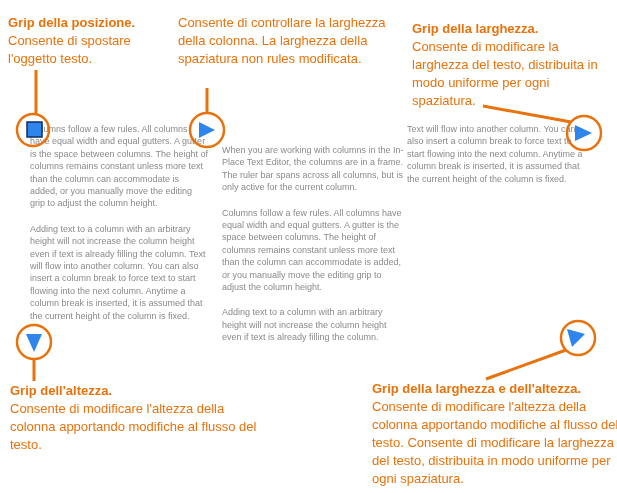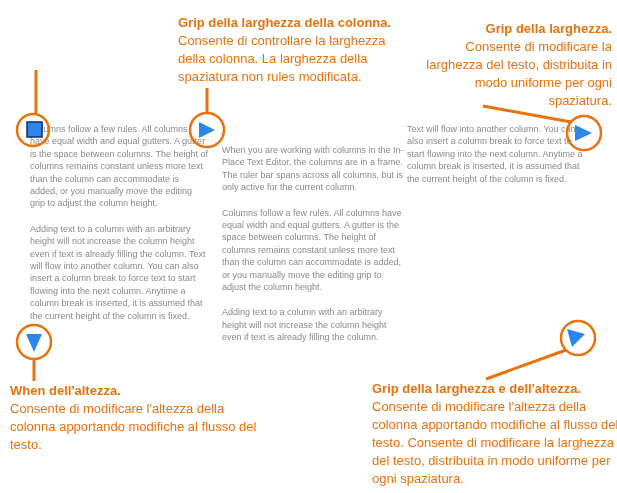--- a/index.html
+++ b/index.html
@@ -8,21 +8,21 @@
     overflow:hidden; font-family:"Liberation Sans", sans-serif;
   }
   .ann { position:absolute; color:#E8720C; font-size:13px; line-height:18px; }
   .ann-title { font-weight:bold; white-space:nowrap; }
   .col { position:absolute; color:#8A8A8A; font-size:9px; line-height:12.4px; }
   .col p { margin:0 0 13px 0; }
   svg.overlay { position:absolute; left:0; top:0; pointer-events:none; }
   
   #ann-position      { left:8px;   top:14px;  width:160px; }
   #ann-column-width  { left:178px; top:14px;  width:235px; }
-  #ann-width         { left:412px; top:20px;  width:200px;text-align:right; }
+  #ann-width         { left:412px; top:20px;  width:200px; }
   #ann-height        { left:10px;  top:382px; width:248px; }
   #ann-width-height  { left:372px; top:380px; width:252px; }
   #col-1 { left:30px;  top:123px; width:178px; }
   #col-2 { left:222px; top:123px; width:182px;margin-top:21px; }
   #col-3 { left:407px; top:123px; width:178px; }
 </style>
 </head>
 <body>
 
 <div class="canvas">
@@ -33,30 +33,33 @@
   </div>
   <div class="col" id="col-2">
     <p>When you are working with columns in the In-Place Text Editor, the columns are in a frame. The ruler bar spans across all columns, but is only active for the current column.</p>
     <p>Columns follow a few rules. All columns have equal width and equal gutters. A gutter is the space between columns. The height of columns remains constant unless more text than the column can accommodate is added, or you manually move the editing grip to adjust the column height.</p>
     <p>Adding text to a column with an arbitrary height will not increase the column height even if text is already filling the column.</p>
   </div>
   <div class="col" id="col-3">
     <p>Text will flow into another column. You can also insert a column break to force text to start flowing into the next column. Anytime a column break is inserted, it is assumed that the current height of the column is fixed.</p>
   </div>
 
+  <div class="ann" id="ann-position">
+    <div class="ann-title">Grip della posizione.</div>
+    <div class="ann-body">Consente di spostare l'oggetto testo.</div>
+  </div>
   <div class="ann" id="ann-column-width">
-    <div class="ann-title">Grip della larghezza della colonna.</div>
     <div class="ann-body">Consente di controllare la larghezza della colonna. La larghezza della spaziatura non rules modificata.</div>
   </div>
   <div class="ann" id="ann-width">
     <div class="ann-title">Grip della larghezza.</div>
     <div class="ann-body">Consente di modificare la larghezza del testo, distribuita in modo uniforme per ogni spaziatura.</div>
   </div>
   <div class="ann" id="ann-height">
-    <div class="ann-title">When dell'altezza.</div>
+    <div class="ann-title">Grip dell'altezza.</div>
     <div class="ann-body">Consente di modificare l'altezza della colonna apportando modifiche al flusso del testo.</div>
   </div>
   <div class="ann" id="ann-width-height">
     <div class="ann-title">Grip della larghezza e dell'altezza.</div>
     <div class="ann-body">Consente di modificare l'altezza della colonna apportando modifiche al flusso del testo. Consente di modificare la larghezza del testo, distribuita in modo uniforme per ogni spaziatura.</div>
   </div>
 
   <svg class="overlay" width="617" height="493" viewBox="0 0 617 493">
 
     <line x1="36" y1="70" x2="36" y2="114" stroke-width="3" stroke="#E8720C"></line>

